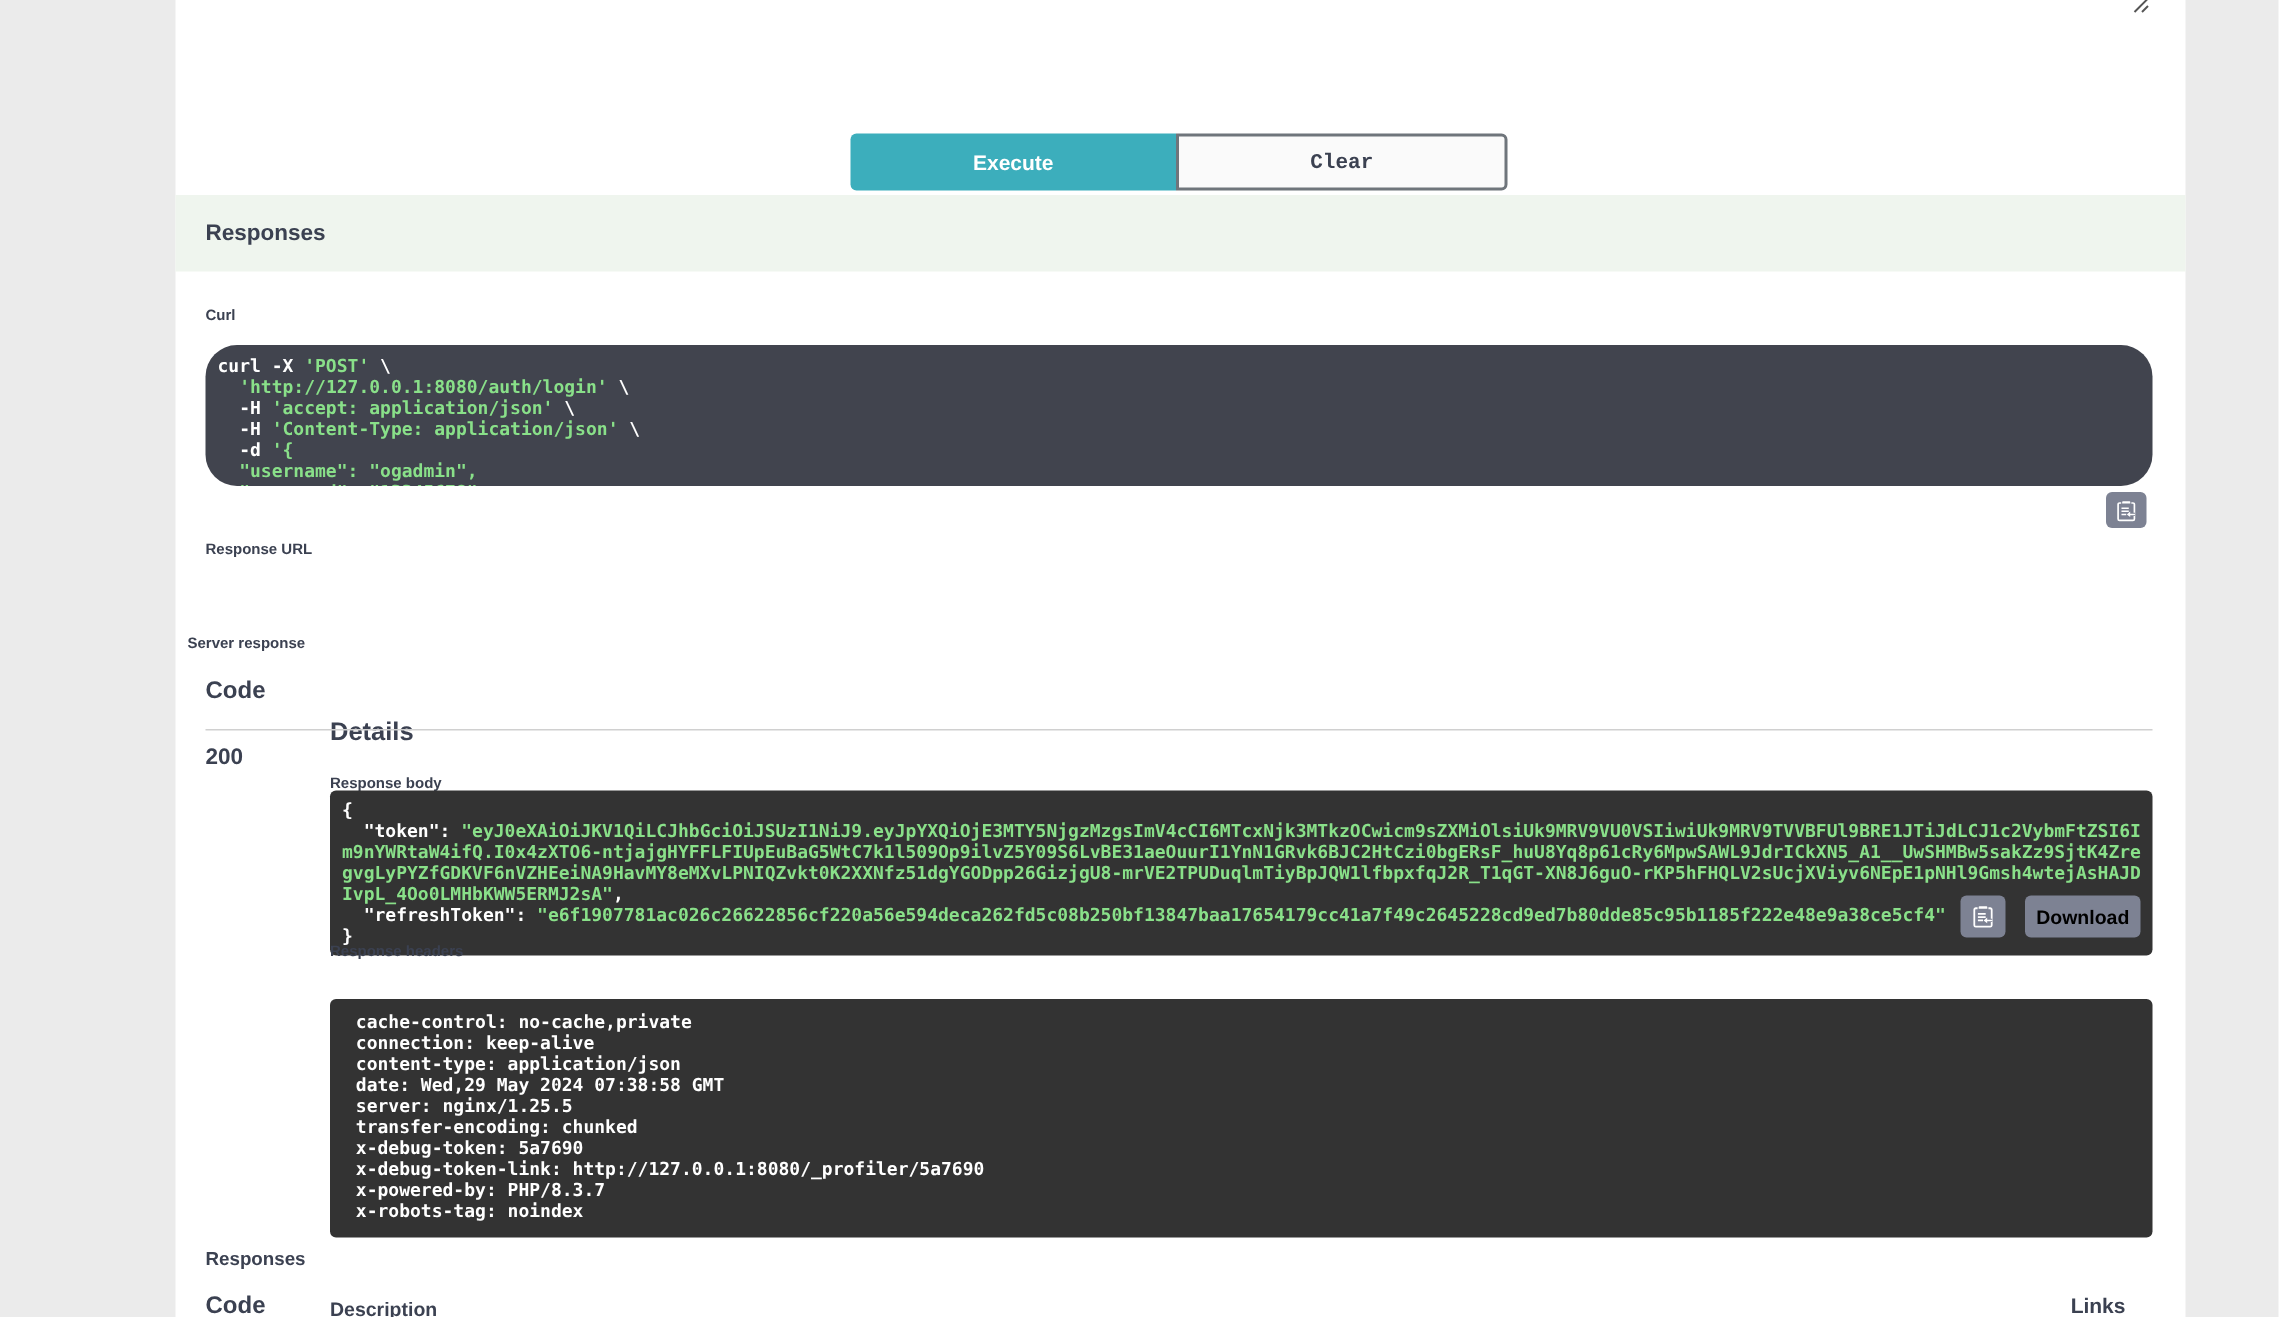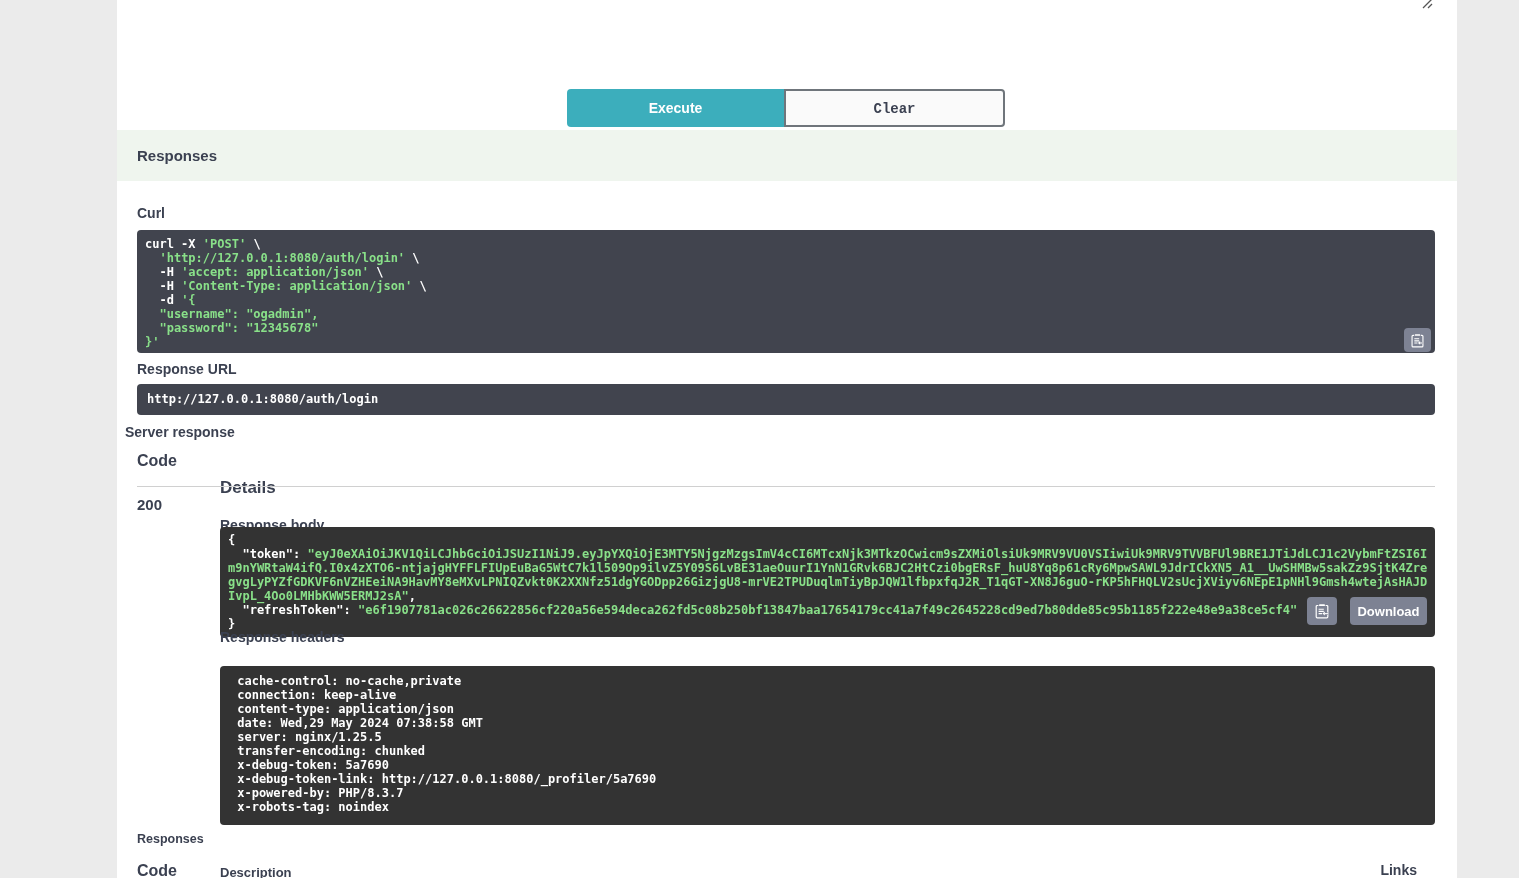--- a/index.html
+++ b/index.html
@@ -38,33 +38,33 @@
   }
 
   
   .section-band {
     position:absolute; left:0; top:130px; width:100%; height:51px;
     background:#eff5ee; display:flex; align-items:center;
     padding-left:20px;
   }
   .section-band h4 { font-size:15px; font-weight:bold; color:#3b4151; }
 
-  .lbl { position:absolute; font-size:14px; font-weight:bold; color:#3b4151; }
+  .lbl { position:absolute; font-size:10px; font-weight:bold; color:#3b4151; }
 
   
   .codeblock {
     position:absolute; border-radius:4px;
     font-family:"DejaVu Sans Mono","Liberation Mono",monospace;
     font-size:12px; font-weight:bold; line-height:14px;
     white-space:pre; overflow:hidden; color:#ffffff;
   }
   .codeblock .w { color:#ffffff; }
   .codeblock .g { color:#89e089; }
 
-  .curl-block   { left:20px;  top:230px; width:1298px; height:123px; background:#41444e; padding:7px 8px; }
+  .curl-block   { left:20px;  top:230px; width:1298px; height:94px; background:#41444e; padding:7px 8px;border-radius:21px; }
   .url-block    { left:20px;  top:384px; width:1298px; height:31px;  background:#41444e; padding:8px 10px; }
   .body-block   { left:103px; top:527px; width:1215px; height:110px; background:#333333; padding:6px 0 6px 8px; }
   .hdrs-block   { left:103px; top:666px; width:1215px; height:159px; background:#333333; padding:8px 0 12px 10px; }
 
   
   .col-code-hdr   { position:absolute; left:20px;  top:452px; font-size:16px; font-weight:bold; }
   .col-det-hdr    { position:absolute; left:103px; top:478px; font-size:17px; font-weight:bold;text-align:center; }
   .hr             { position:absolute; left:20px;  top:486px; width:1298px; height:1px; background:#d0d0d0; }
   .status-code    { position:absolute; left:20px;  top:496px; font-size:15px; font-weight:bold; }
 
@@ -73,21 +73,21 @@
     background:#7d8293; border:none; border-radius:4px; cursor:pointer;
     display:flex; align-items:center; justify-content:center;
   }
   .curl-copy { position:absolute; left:1287px; top:328px; width:27px; height:24px; }
   .rb-controls {
     position:absolute; left:1190px; top:597px; height:28px;
     display:flex; gap:13px; align-items:center;
   }
   .rb-copy { width:30px; height:28px; }
   .btn-download {
-    width:77px; height:28px; background:#7d8293; color:#ffffff;
+    width:77px; height:28px; background:#7d8293; color:#000000;
     font-size:13px; font-weight:bold; border:none; border-radius:4px;
     cursor:pointer; font-family:"Liberation Sans","DejaVu Sans",sans-serif;
   }
 
   
   .doc-resp-lbl   { position:absolute; left:20px;  top:832px; font-size:12.5px; font-weight:bold; }
   .doc-code-hdr   { position:absolute; left:20px;  top:862px; font-size:16px; font-weight:bold; }
   .doc-desc-hdr   { position:absolute; left:103px; top:865px; font-size:13px; font-weight:bold; }
   .doc-links-hdr  { position:absolute; right:40px; top:862px; font-size:14px; font-weight:bold; }
 
@@ -123,21 +123,20 @@
       <path d="M10.3 1.2H5.7a.6.6 0 0 0-.6.6v1.1h5.8V1.8a.6.6 0 0 0-.6-.6z" fill="#ffffff"></path>
       <path d="M4.4 2.5H3.2a1 1 0 0 0-1 1v10.3a1 1 0 0 0 1 1h9.6a1 1 0 0 0 1-1V3.5a1 1 0 0 0-1-1h-1.2" fill="none" stroke="#ffffff" stroke-width="1.2"></path>
       <path d="M4.6 6.2h5.2M4.6 8.4h5.2M4.6 10.6h3.4" stroke="#ffffff" stroke-width="1.1"></path>
       <path d="M9.2 9.5h5v2.2h-5z" fill="#7d8293"></path>
       <path d="M10.8 8.6v3.9l-2.4-1.9z" fill="#ffffff"></path>
       <path d="M10.6 10.1h3.6v1.1h-3.6z" fill="#ffffff"></path>
     </svg>
   </button>
 
   <div class="lbl lbl-url">Response URL</div>
-  <pre class="codeblock url-block">http://127.0.0.1:8080/auth/login</pre>
 
   <div class="lbl lbl-srv">Server response</div>
   <div class="col-code-hdr">Code</div>
   <div class="col-det-hdr">Details</div>
   <div class="hr"></div>
   <div class="status-code">200</div>
 
   <div class="lbl lbl-rb">Response body</div>
   <pre class="codeblock body-block"><div><span class="w">{</span></div><div><span class="w">  "token": </span><span class="g">"eyJ0eXAiOiJKV1QiLCJhbGciOiJSUzI1NiJ9.eyJpYXQiOjE3MTY5NjgzMzgsImV4cCI6MTcxNjk3MTkzOCwicm9sZXMiOlsiUk9MRV9VU0VSIiwiUk9MRV9TVVBFUl9BRE1JTiJdLCJ1c2VybmFtZSI6I</span></div><div><span class="g">m9nYWRtaW4ifQ.I0x4zXTO6-ntjajgHYFFLFIUpEuBaG5WtC7k1l509Op9ilvZ5Y09S6LvBE31aeOuurI1YnN1GRvk6BJC2HtCzi0bgERsF_huU8Yq8p61cRy6MpwSAWL9JdrICkXN5_A1__UwSHMBw5sakZz9SjtK4Zre</span></div><div><span class="g">gvgLyPYZfGDKVF6nVZHEeiNA9HavMY8eMXvLPNIQZvkt0K2XXNfz51dgYGODpp26GizjgU8-mrVE2TPUDuqlmTiyBpJQW1lfbpxfqJ2R_T1qGT-XN8J6guO-rKP5hFHQLV2sUcjXViyv6NEpE1pNHl9Gmsh4wtejAsHAJD</span></div><div><span class="g">IvpL_4Oo0LMHbKWW5ERMJ2sA"</span><span class="w">,</span></div><div><span class="w">  "refreshToken": </span><span class="g">"e6f1907781ac026c26622856cf220a56e594deca262fd5c08b250bf13847baa17654179cc41a7f49c2645228cd9ed7b80dde85c95b1185f222e48e9a38ce5cf4"</span></div><div><span class="w">}</span></div></pre>
   <div class="rb-controls">

